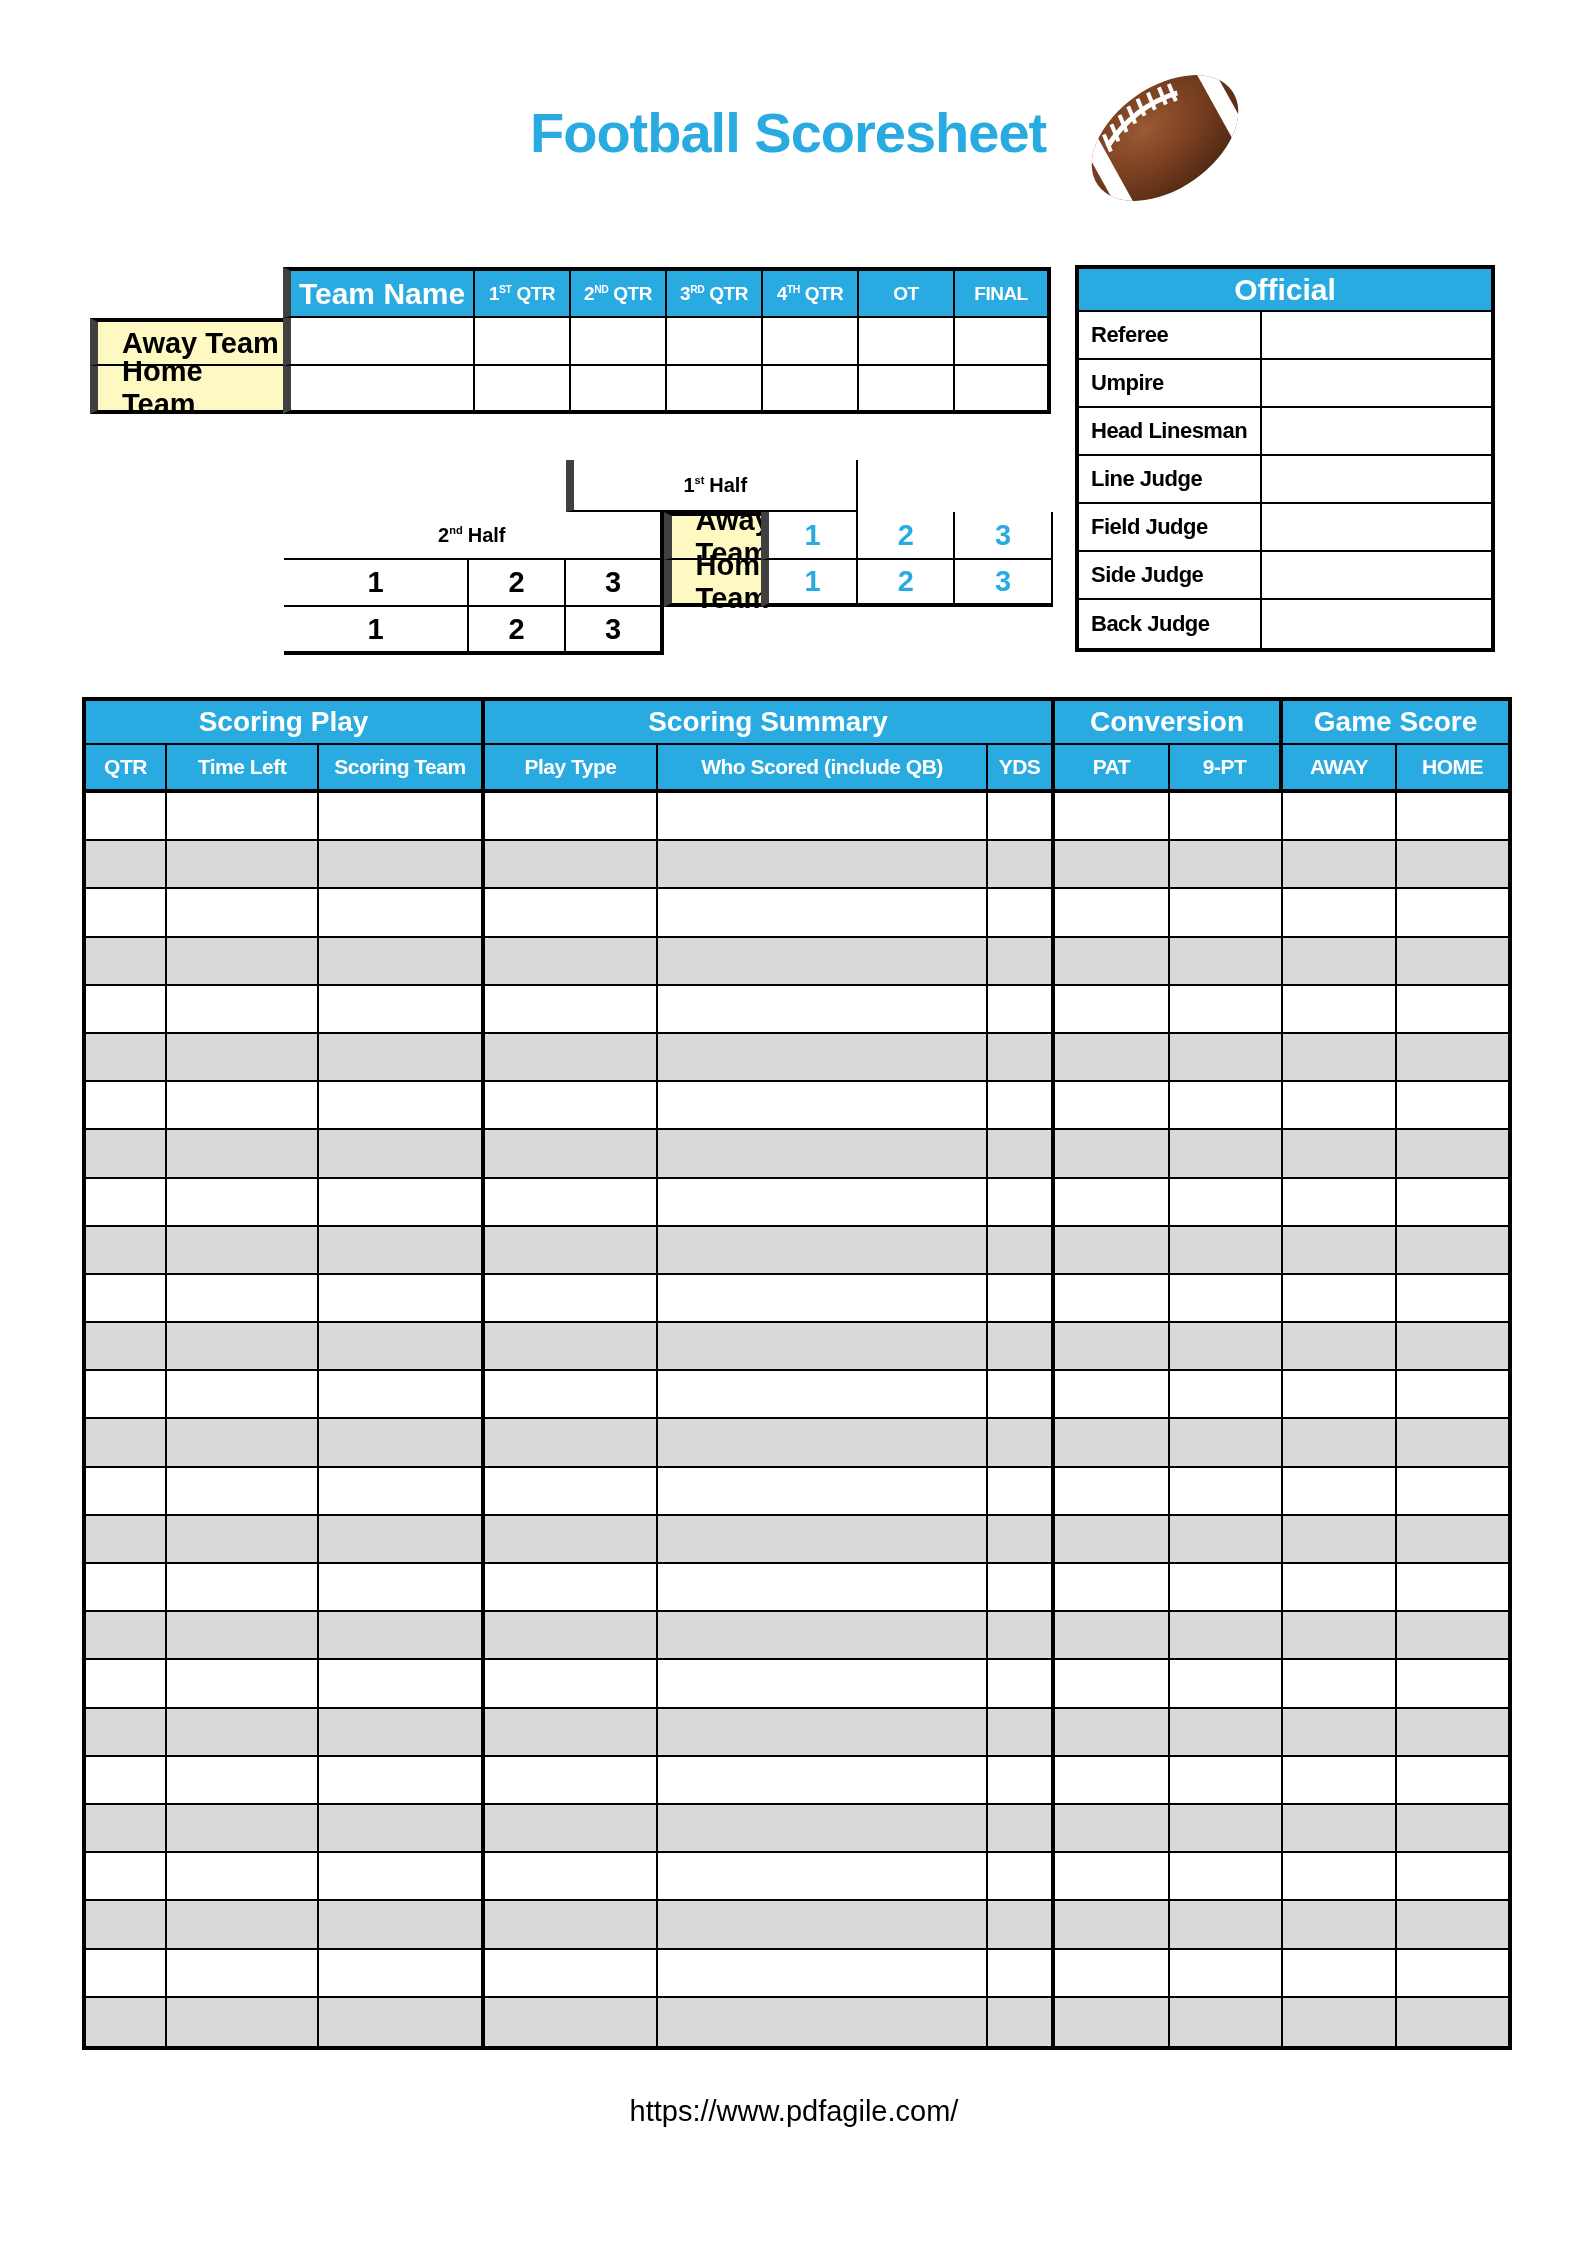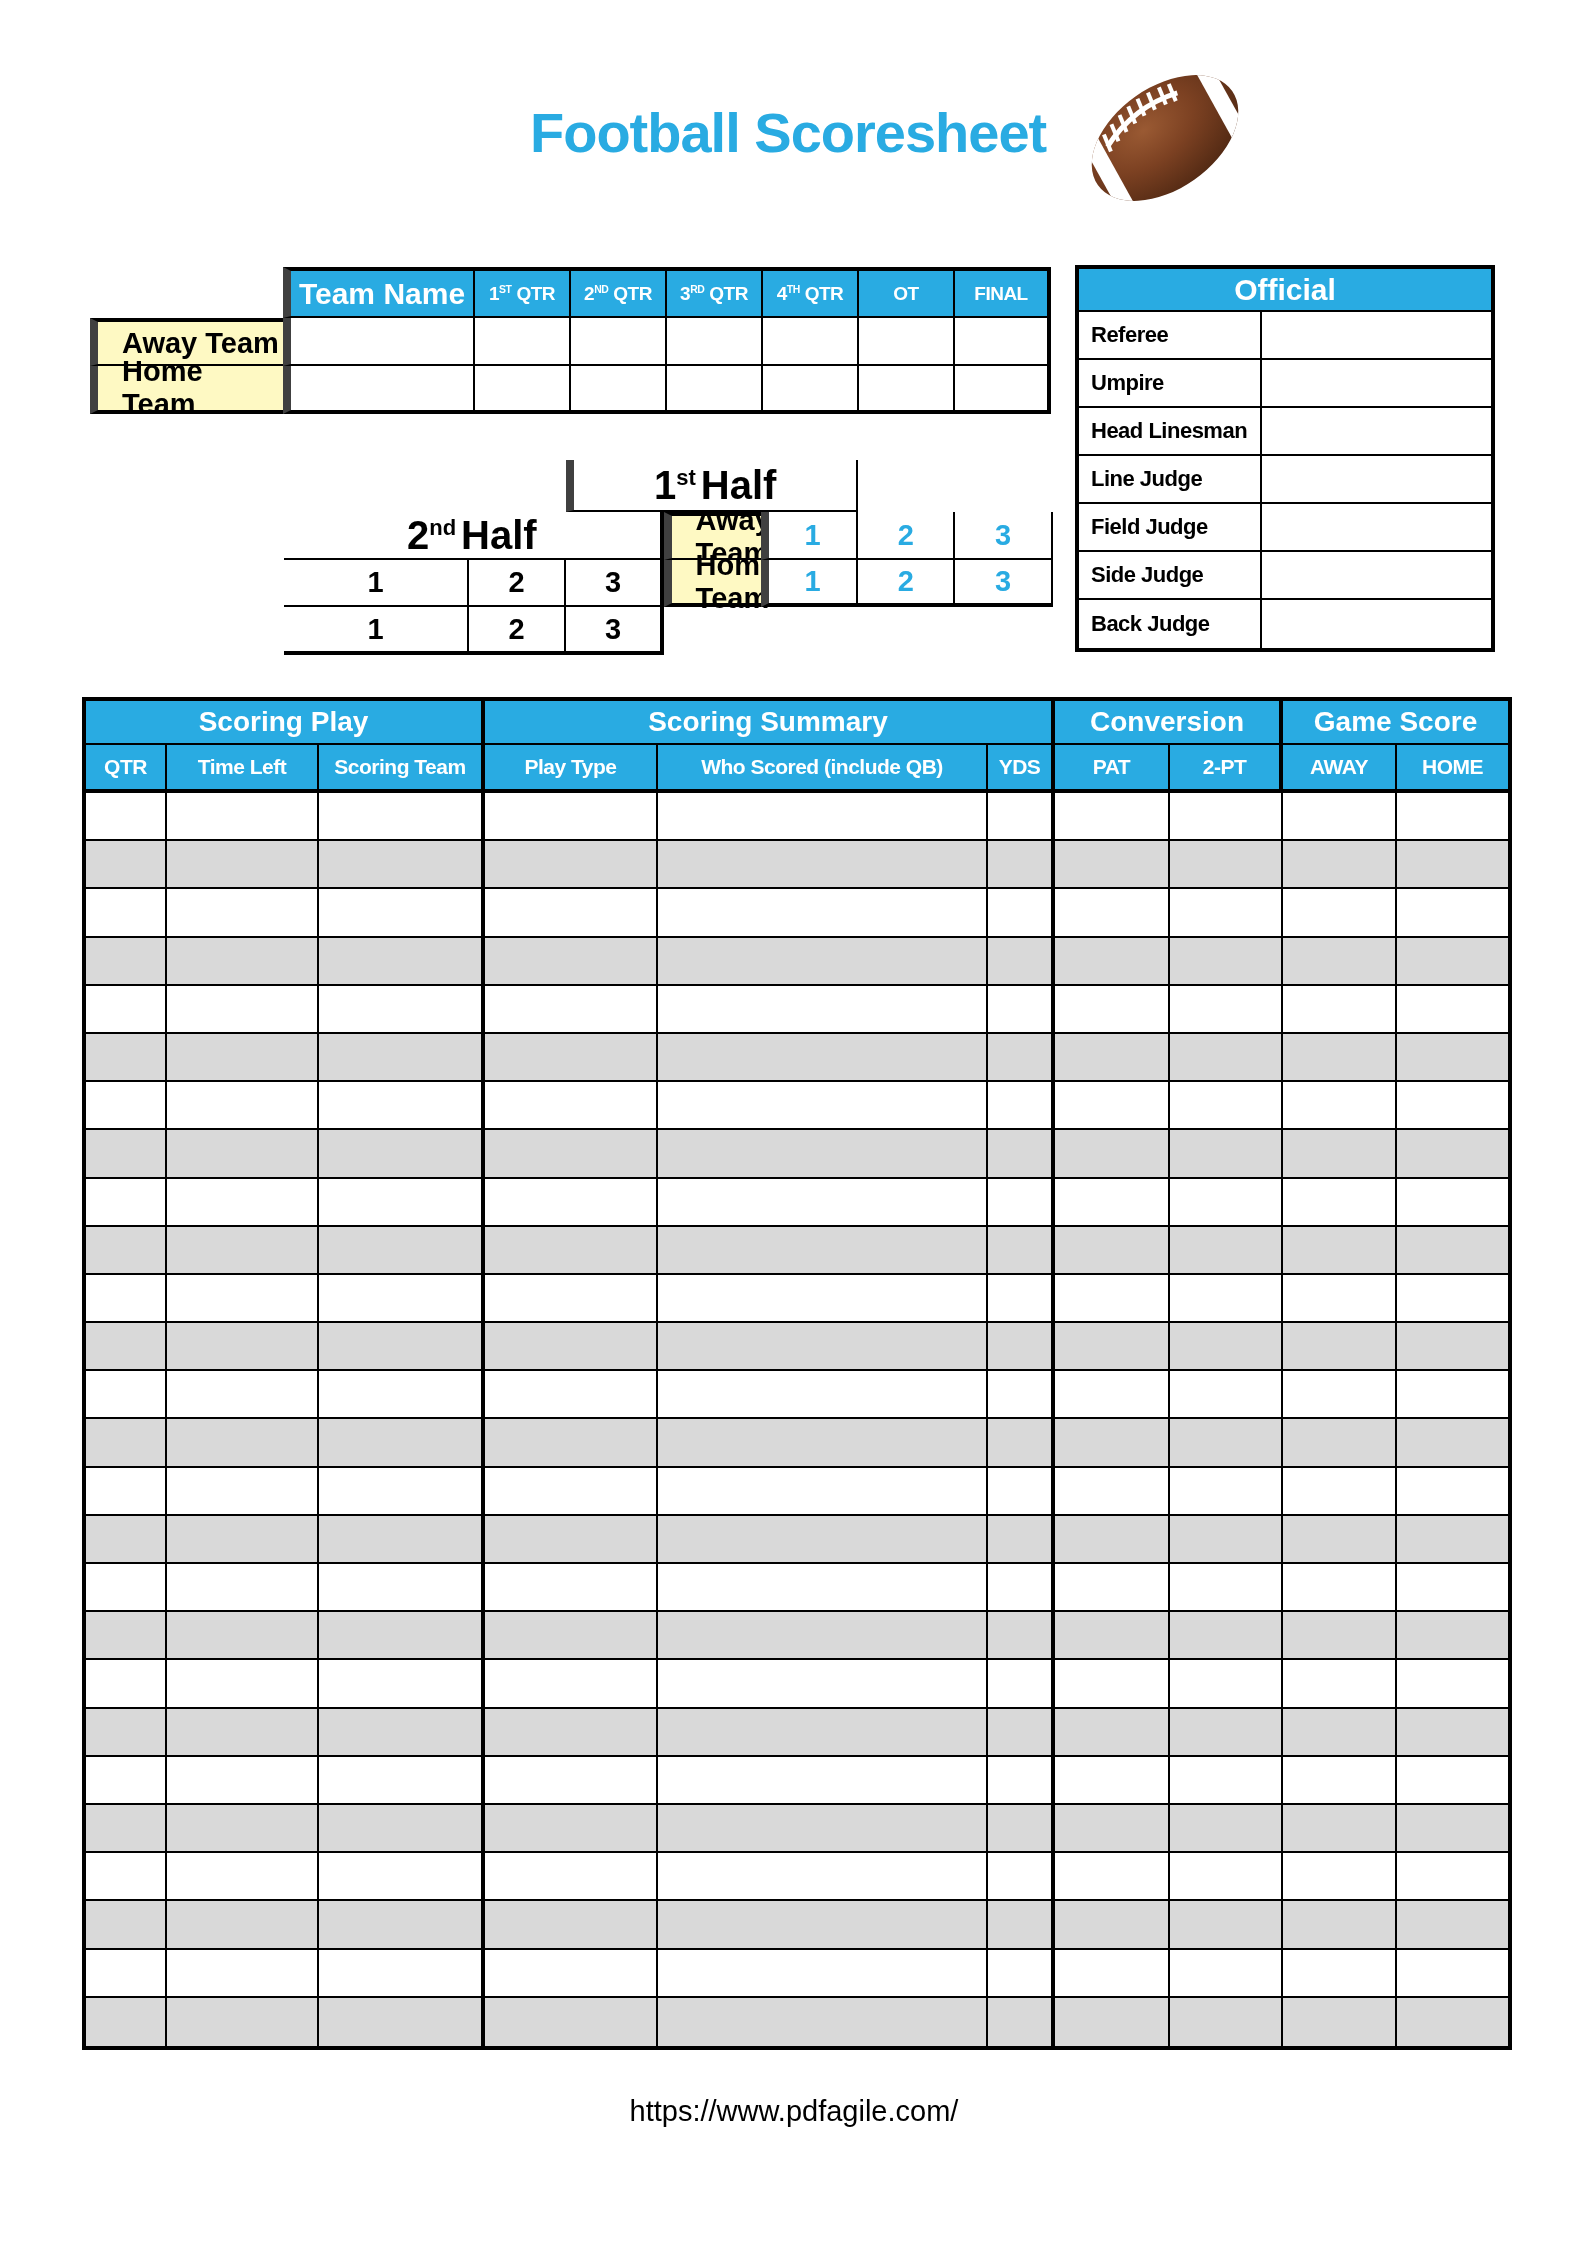--- a/index.html
+++ b/index.html
@@ -39,21 +39,21 @@
   .gap { margin-left: 5px; }
   .tlabel { justify-content: flex-start; padding-left: 24px;
     font-weight: bold; font-size: 29px; background: #fef9c3; }
 
   
   #timeouts-table { left: 284px; top: 460px;
     grid-template-columns: 185px repeat(6, 97.3px);
     grid-template-rows: 52px 48px 47px 48px; }
   #timeouts-table .cell { font-weight: bold; }
   .to-title { font-size: 31px; }
-  .half { font-size: 40px; }
+  .half { font-size: 20px; }
   .tnum { font-size: 29px; }
   .tnum-blue { color: #29ABE2; }
   .span2 { grid-column: span 2; }
   .span3 { grid-column: span 3; }
   .span6 { grid-column: span 6; }
 
   
   #official-table { left: 1075px; top: 265px; border: 4px solid #000;
     grid-template-columns: 183px 229px;
     grid-template-rows: 43px repeat(7, 48px); }
@@ -201,21 +201,21 @@
     <div class="cell blue ghdr span2 br4 bb2">Conversion</div>
     <div class="cell blue ghdr span2 bb2">Game Score</div>
 
     <div class="cell blue shdr br2 bb4">QTR</div>
     <div class="cell blue shdr br2 bb4">Time Left</div>
     <div class="cell blue shdr br4 bb4">Scoring Team</div>
     <div class="cell blue shdr br2 bb4">Play Type</div>
     <div class="cell blue shdr br2 bb4">Who Scored (include QB)</div>
     <div class="cell blue shdr br4 bb4">YDS</div>
     <div class="cell blue shdr br2 bb4">PAT</div>
-    <div class="cell blue shdr br4 bb4">2-PT</div>
+    <div class="cell blue shdr br4 bb4">9-PT</div>
     <div class="cell blue shdr br2 bb4">AWAY</div>
     <div class="cell blue shdr bb4">HOME</div>
 
   <div class="cell br2 bb2"></div>
       <div class="cell br2 bb2"></div>
       <div class="cell br4 bb2"></div>
       <div class="cell br2 bb2"></div>
       <div class="cell br2 bb2"></div>
       <div class="cell br4 bb2"></div>
       <div class="cell br2 bb2"></div>

